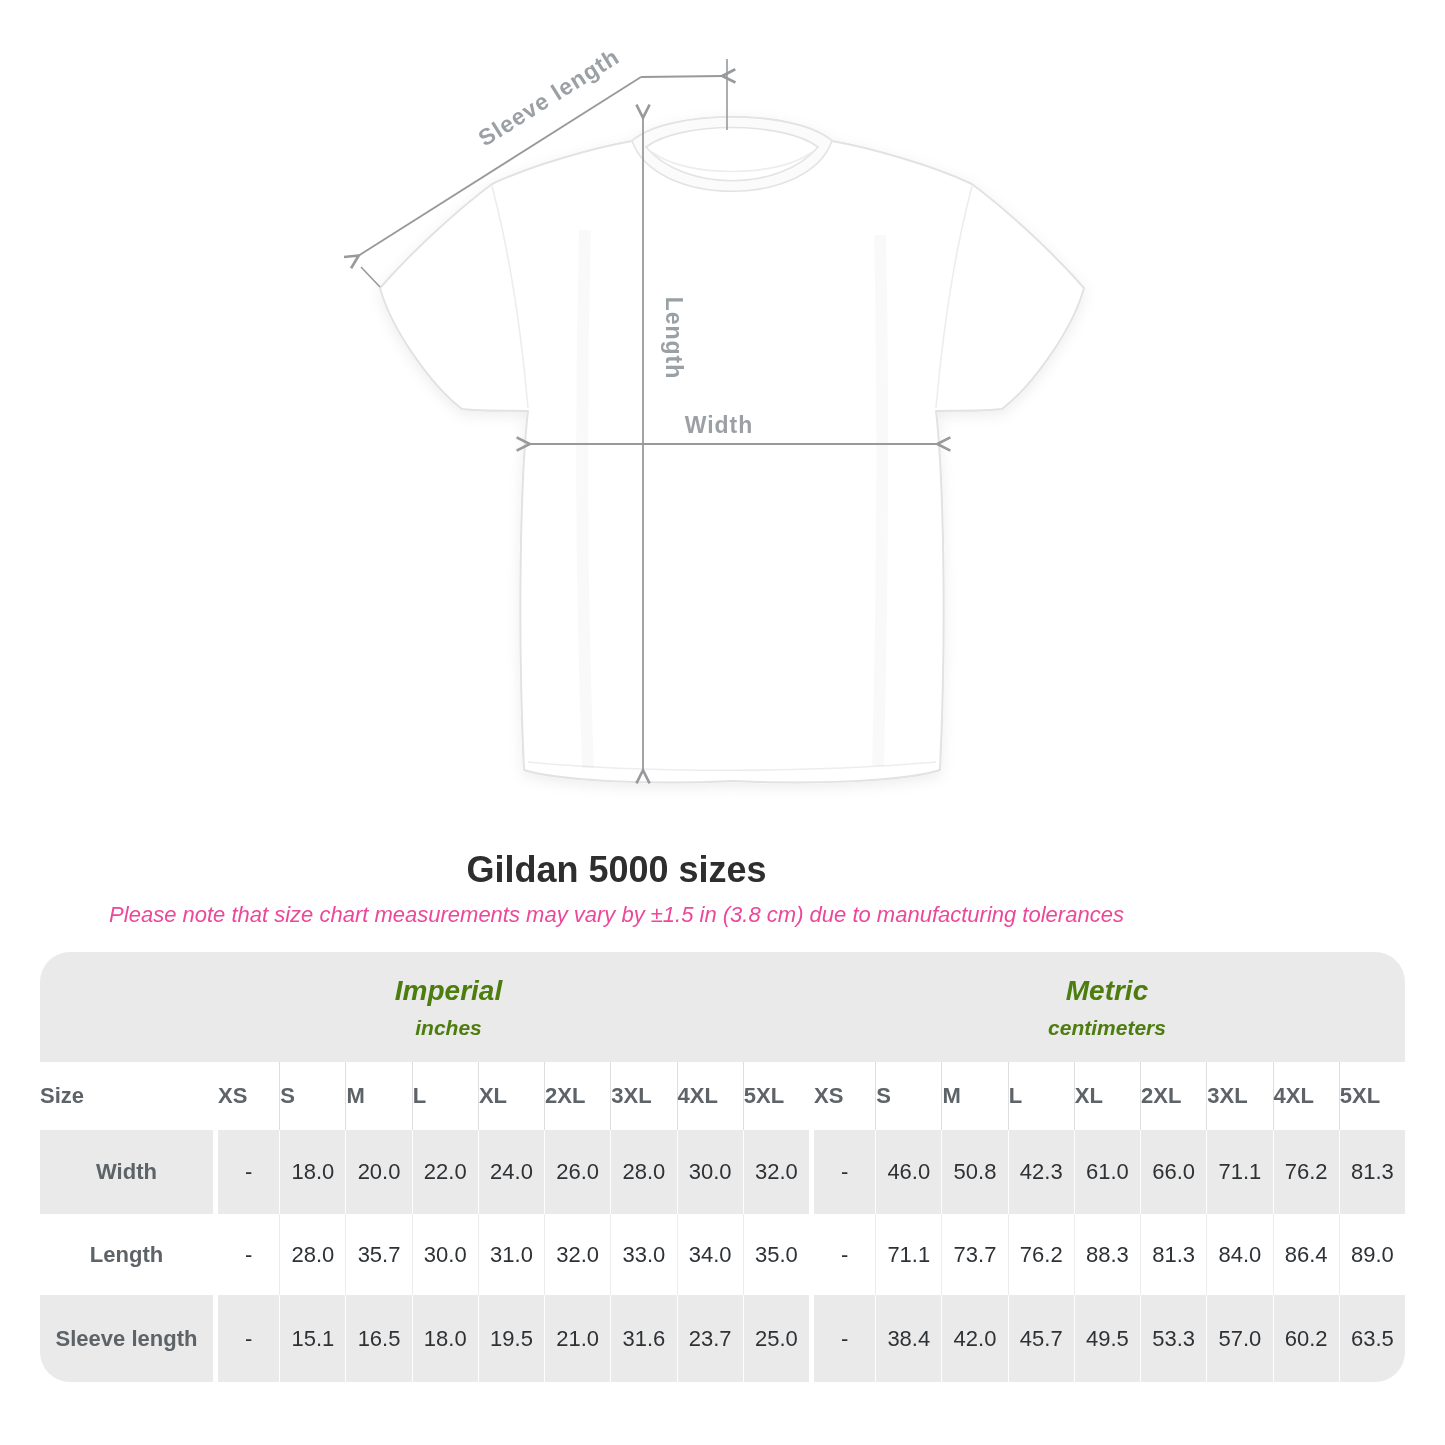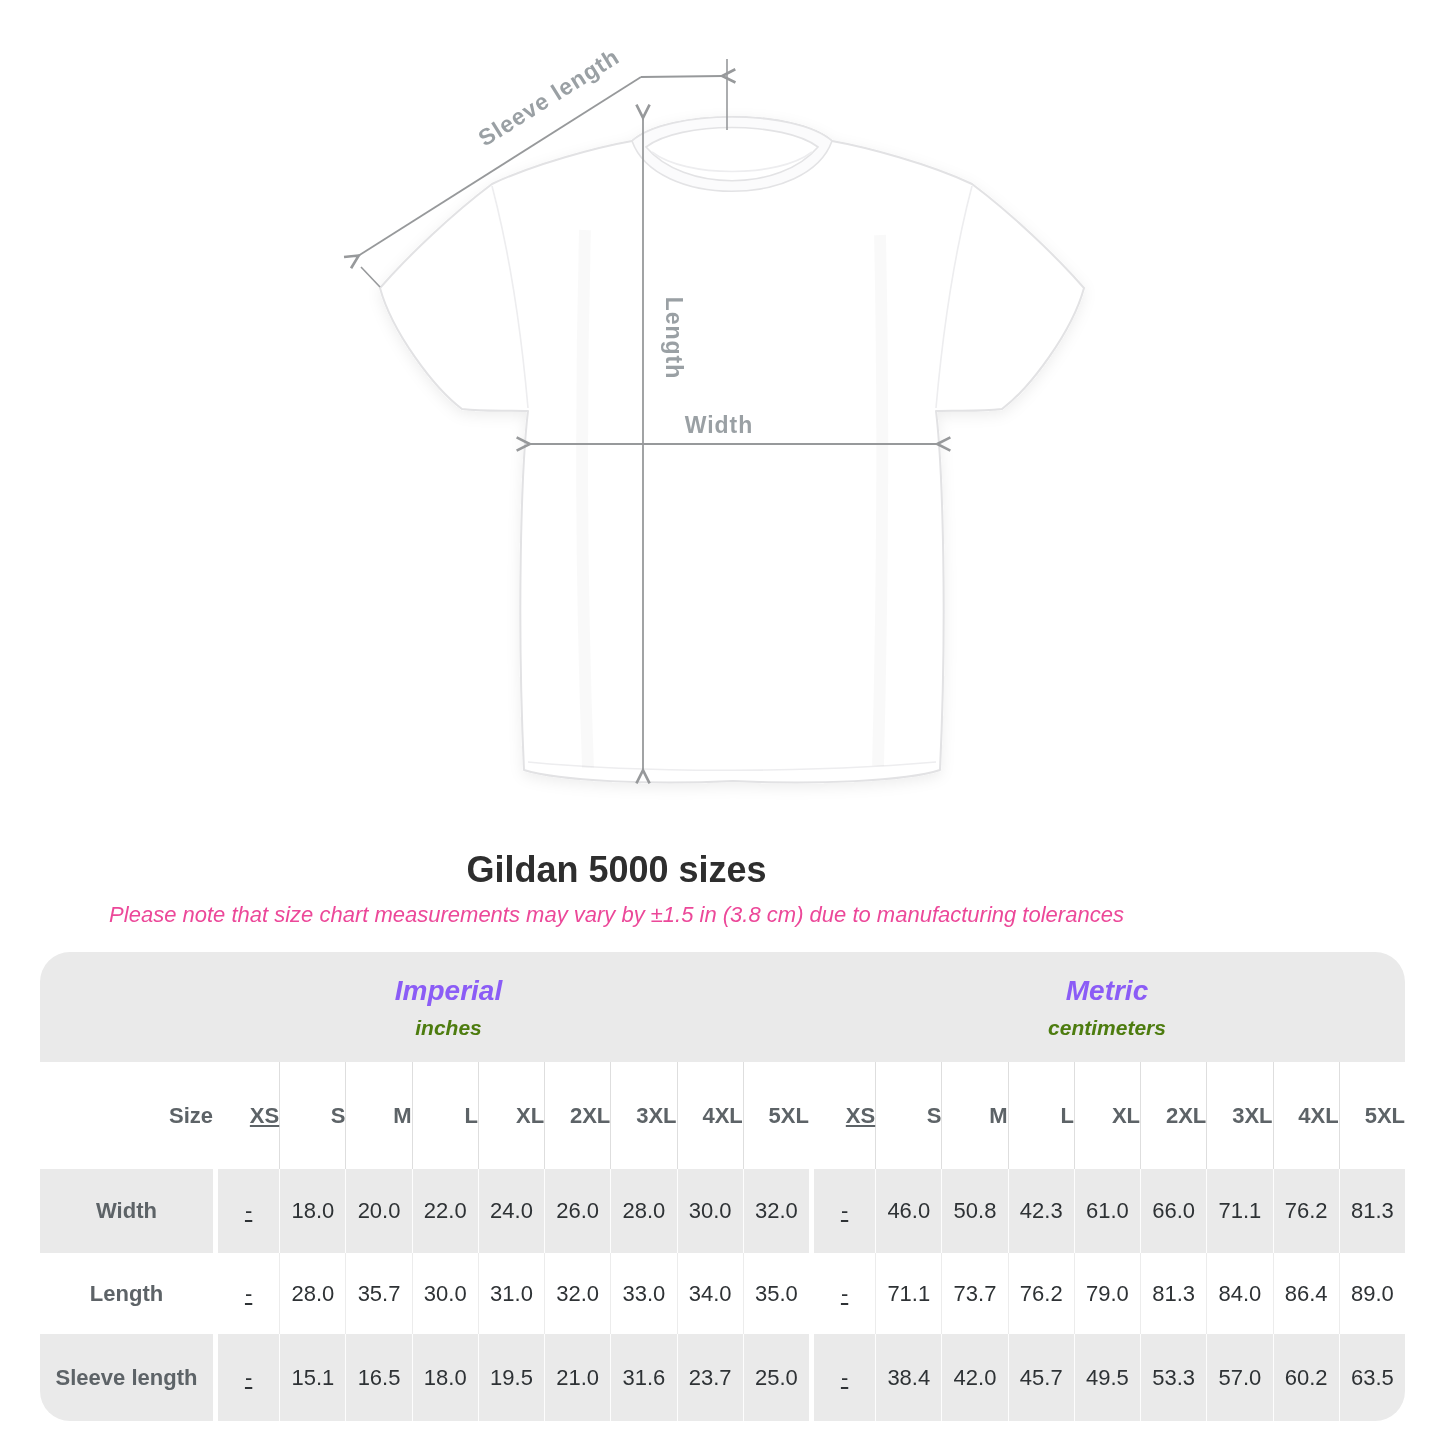--- a/index.html
+++ b/index.html
@@ -21,37 +21,37 @@
   .caption{position:absolute;left:0;top:848px;width:1233px;text-align:center;}
   .caption h1{margin:0;font-size:36px;line-height:44px;font-weight:bold;color:#2e2e2e;}
   .caption p{margin:10px 0 0 0;font-style:italic;font-size:22px;color:#ec4899;}
 
   
   .table-wrap{position:absolute;left:40px;top:952px;width:1365px;border-radius:30px;
               overflow:hidden;background:#fff;}
   table.sizes{width:100%;table-layout:fixed;border-collapse:separate;border-spacing:0;}
   col.label-col{width:173px;}
   tr.band-row th{height:110px;background:#eaeaea;vertical-align:middle;text-align:center;padding:0;}
-  .unit-name{font-size:28px;font-weight:bold;font-style:italic;color:#8b5cf6;}
+  .unit-name{font-size:28px;font-weight:bold;font-style:italic;color:#4d7c0f;}
   .unit-sub{margin-top:9px;font-size:21px;font-style:italic;color:#4d7c0f;}
   th.imperial-band .unit-name, th.imperial-band .unit-sub{padding-left:48px;}
 
-  tr.headrow th{height:107px;background:#fff;vertical-align:middle;text-align:right;
+  tr.headrow th{height:68px;background:#fff;vertical-align:middle;text-align:left;
                 font-size:22px;font-weight:bold;color:#5d6367;padding:0;}
   tr.headrow th.col-hdr{border-left:1px solid #dedede;}
 
   tbody td, tbody th.row-label{vertical-align:middle;text-align:center;padding:0;}
   tbody th.row-label{font-size:22px;font-weight:bold;color:#5d6367;}
   tbody td{font-size:22px;font-weight:normal;color:#2e3235;}
   tr.r0{height:84px;} tr.r1{height:81px;} tr.r2{height:87px;}
   tr.stripe td, tr.stripe th{background:#eaeaea;}
   tr.plain  td, tr.plain  th{background:#ffffff;}
   tr.stripe td{border-left:1px solid rgba(255,255,255,0.9);}
   tr.plain  td{border-left:1px solid #ececec;}
-  table.sizes .group-start{border-left:5px solid #ffffff !important;text-decoration:underline;}
+  table.sizes .group-start{border-left:5px solid #ffffff !important;}
 </style>
 </head>
 <body>
 
 <div class="page">
 
   <svg class="diagram-svg" width="1445" height="845" viewBox="0 0 1445 845">
     <defs>
       <marker id="chev" viewBox="0 0 12 12" refX="2.5" refY="6" markerWidth="11" markerHeight="11" orient="auto-start-reverse">
         <path class="chev" d="M10 2 L2 6 L10 10"></path>
@@ -183,21 +183,21 @@
             <td>30.0</td>
             <td>31.0</td>
             <td>32.0</td>
             <td>33.0</td>
             <td>34.0</td>
             <td>35.0</td>
             <td class="group-start">-</td>
             <td>71.1</td>
             <td>73.7</td>
             <td>76.2</td>
-            <td>79.0</td>
+            <td>88.3</td>
             <td>81.3</td>
             <td>84.0</td>
             <td>86.4</td>
             <td>89.0</td>
           </tr>
           <tr class="r2 stripe">
             <th class="row-label">Sleeve length</th>
             <td class="group-start">-</td>
             <td>15.1</td>
             <td>16.5</td>

